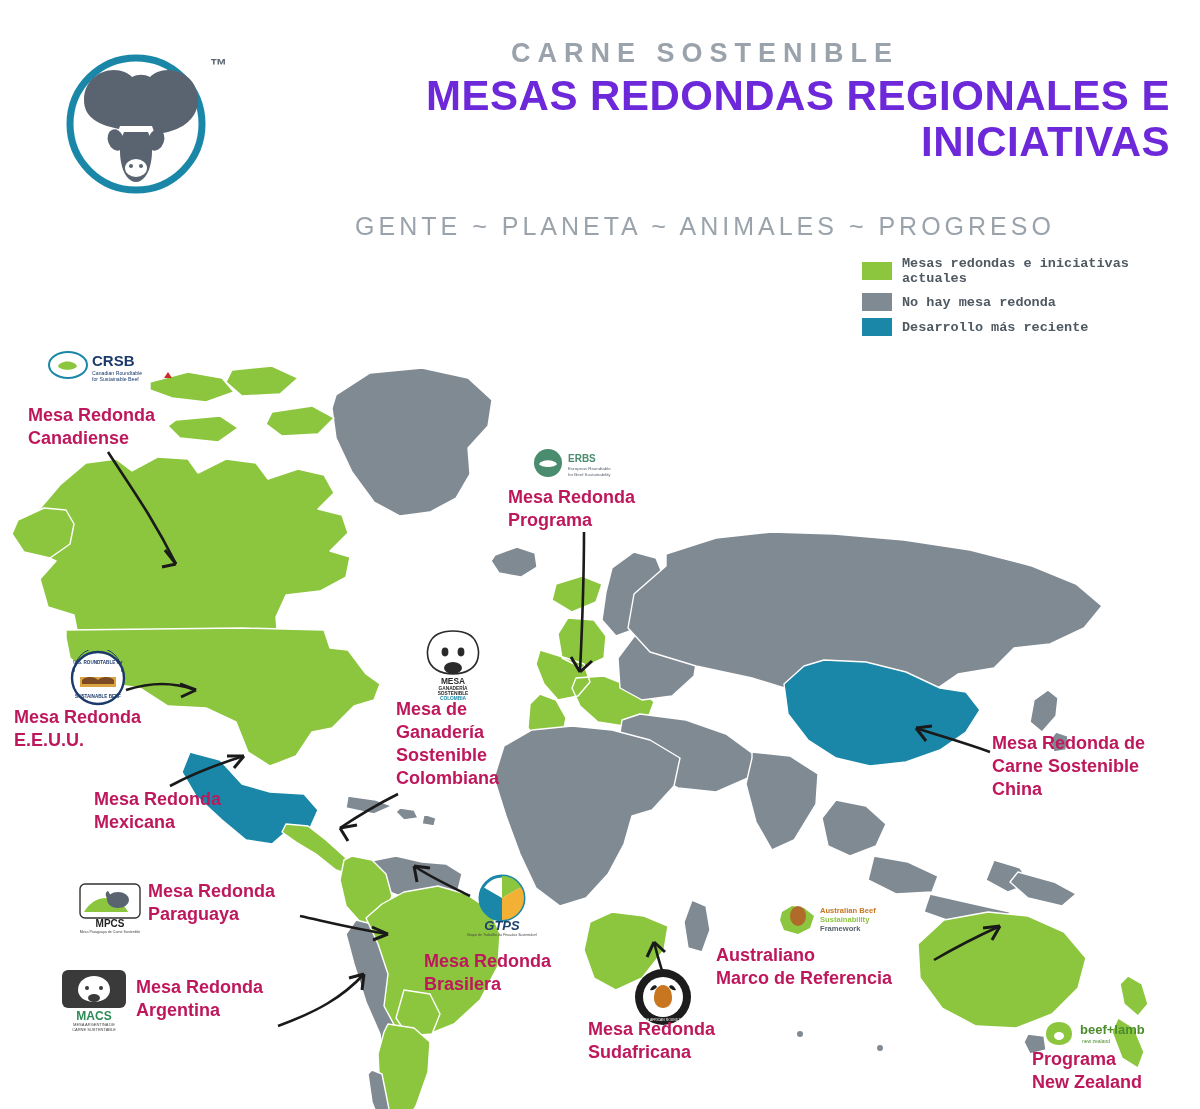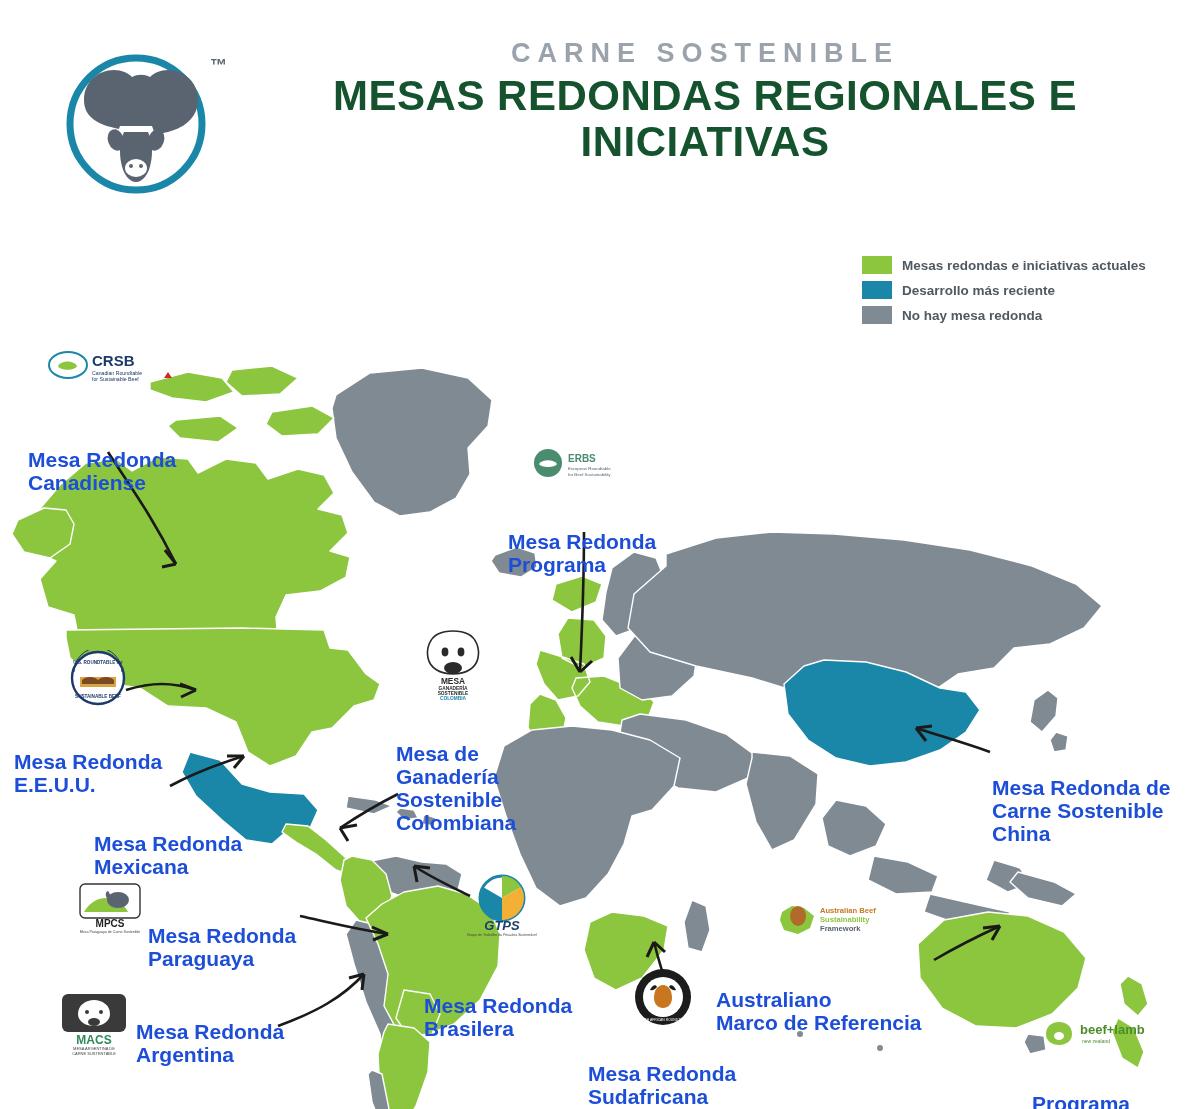--- a/index.html
+++ b/index.html
@@ -15,36 +15,36 @@
   #header{position:absolute;left:0;top:0;width:1200px;height:250px;}
   #logo{position:absolute;left:60px;top:48px;width:165px;height:150px;}
   #logo svg{display:block;}
   #logo .tm{position:absolute;right:-2px;top:8px;font-size:17px;font-weight:bold;color:#5a6470;}
   #title-block{position:absolute;left:240px;top:38px;width:930px;text-align:center;}
   .kicker{
     font-size:27px;letter-spacing:7px;color:#9aa3ab;font-weight:bold;
     margin-bottom:4px;
   }
   .maintitle{
-    font-size:42px;line-height:46px;font-weight:bold;color:#14532d;letter-spacing:0.5px;
+    font-size:42px;line-height:46px;font-weight:bold;color:#6d28d9;letter-spacing:0.5px;text-align:right;
   }
   .tagline{
     position:absolute;left:240px;top:212px;width:930px;text-align:center;
     font-size:25px;letter-spacing:4px;color:#9aa3ab;font-weight:normal;
   }
   
   #legend{position:absolute;right:8px;top:256px;width:330px;}
   .legend-row{display:flex;align-items:center;margin-bottom:7px;}
   .legend-swatch{width:30px;height:18px;margin-right:10px;flex:0 0 auto;}
-  .legend-label{font-size:13.5px;font-weight:bold;color:#4f5962;}
+  .legend-label{font-size:13.5px;font-weight:bold;color:#4f5962;font-family:Liberation Mono, monospace;}
   
   #map-wrap{position:absolute;left:0;top:300px;width:1200px;height:809px;}
   #map-svg{position:absolute;left:0;top:0;}
   
-  .callout{position:absolute;font-weight:bold;color:#1d4ed8;line-height:23px;font-size:21px;margin-top:44px;}
+  .callout{position:absolute;font-weight:bold;color:#be185d;line-height:23px;font-size:18px;}
   
   .badge{position:absolute;}
   .badge svg{display:block;}
   
   #arrows{position:absolute;left:0;top:0;pointer-events:none;}
 </style>
 </head>
 <body>
 
 <div id="header">
@@ -66,34 +66,35 @@
       <circle cx="71" cy="118" r="2" fill="#5a6470"></circle>
       <circle cx="81" cy="118" r="2" fill="#5a6470"></circle>
     </svg>
     <span class="tm">™</span>
   </div>
 
   <div id="title-block">
     <div class="kicker">CARNE SOSTENIBLE</div>
     <div class="maintitle">MESAS REDONDAS REGIONALES E INICIATIVAS</div>
   </div>
+  <div class="tagline">GENTE ~ PLANETA ~ ANIMALES ~ PROGRESO</div>
 </div>
 
 <div id="legend">
   <div class="legend-row">
     <span class="legend-swatch" style="background:#8cc63e"></span>
     <span class="legend-label">Mesas redondas e iniciativas actuales</span>
   </div>
   <div class="legend-row">
+    <span class="legend-swatch" style="background:#808a93"></span>
+    <span class="legend-label">No hay mesa redonda</span>
+  </div>
+  <div class="legend-row">
     <span class="legend-swatch" style="background:#1a87a8"></span>
     <span class="legend-label">Desarrollo más reciente</span>
-  </div>
-  <div class="legend-row">
-    <span class="legend-swatch" style="background:#808a93"></span>
-    <span class="legend-label">No hay mesa redonda</span>
   </div>
 </div>
 
 <div id="map-wrap">
 
   <svg id="map-svg" width="1200" height="809" viewBox="0 0 1200 809">
     <g stroke="#ffffff" stroke-width="1.4" stroke-linejoin="round">
 
       <path fill="#808a93" d="M336 95 l34-22 l52-5 l46 10 l24 22 l-4 26 l-20 22 l2 26 l-14 24 l-26 14 l-30 4 l-26-14 l-22-30 l-16-34 l-4-30 z"></path>
       <path fill="#808a93" d="M495 255 l22-8 l18 6 l2 14 l-16 10 l-22-4 l-8-12 z"></path>
@@ -262,21 +263,21 @@
     <svg width="72" height="66" viewBox="0 0 72 66">
       <circle cx="36" cy="26" r="22" fill="none" stroke="#1a87a8" stroke-width="3"></circle>
       <path d="M36 26 l0-22 a22 22 0 0 1 19 11 z" fill="#8cc63e"></path>
       <path d="M36 26 l19-11 a22 22 0 0 1 -19 33 z" fill="#f2b134"></path>
       <path d="M36 26 l-19-11 a22 22 0 0 0 19 33 z" fill="#1a87a8"></path>
       <text x="36" y="58" text-anchor="middle" font-family="Liberation Sans, sans-serif" font-size="13" font-weight="bold" fill="#1a3f6b">GTPS</text>
       <text x="36" y="64" text-anchor="middle" font-family="Liberation Sans, sans-serif" font-size="3.6" fill="#444">Grupo de Trabalho da Pecuária Sustentável</text>
     </svg>
   </div>
 
-  <div class="badge" style="left:56px;top:692px;width:76px;height:64px;">
+  <div class="badge" style="left:56px;top:668px;width:76px;height:64px;">
     <svg width="76" height="64" viewBox="0 0 76 64">
       <rect x="6" y="2" width="64" height="38" rx="6" fill="#3a3a3a"></rect>
       <path d="M22 22 c0-9 8-14 16-14 c8 0 16 5 16 14 c0 7-7 12-16 12 c-9 0-16-5-16-12z" fill="#ffffff"></path>
       <ellipse cx="38" cy="30" rx="6" ry="4" fill="#3a3a3a"></ellipse>
       <circle cx="31" cy="20" r="2" fill="#3a3a3a"></circle>
       <circle cx="45" cy="20" r="2" fill="#3a3a3a"></circle>
       <text x="38" y="52" text-anchor="middle" font-family="Liberation Sans, sans-serif" font-size="12" font-weight="bold" fill="#2e8b57">MACS</text>
       <text x="38" y="58" text-anchor="middle" font-family="Liberation Sans, sans-serif" font-size="4" fill="#444">MESA ARGENTINA DE</text>
       <text x="38" y="63" text-anchor="middle" font-family="Liberation Sans, sans-serif" font-size="4" fill="#444">CARNE SUSTENTABLE</text>
     </svg>

